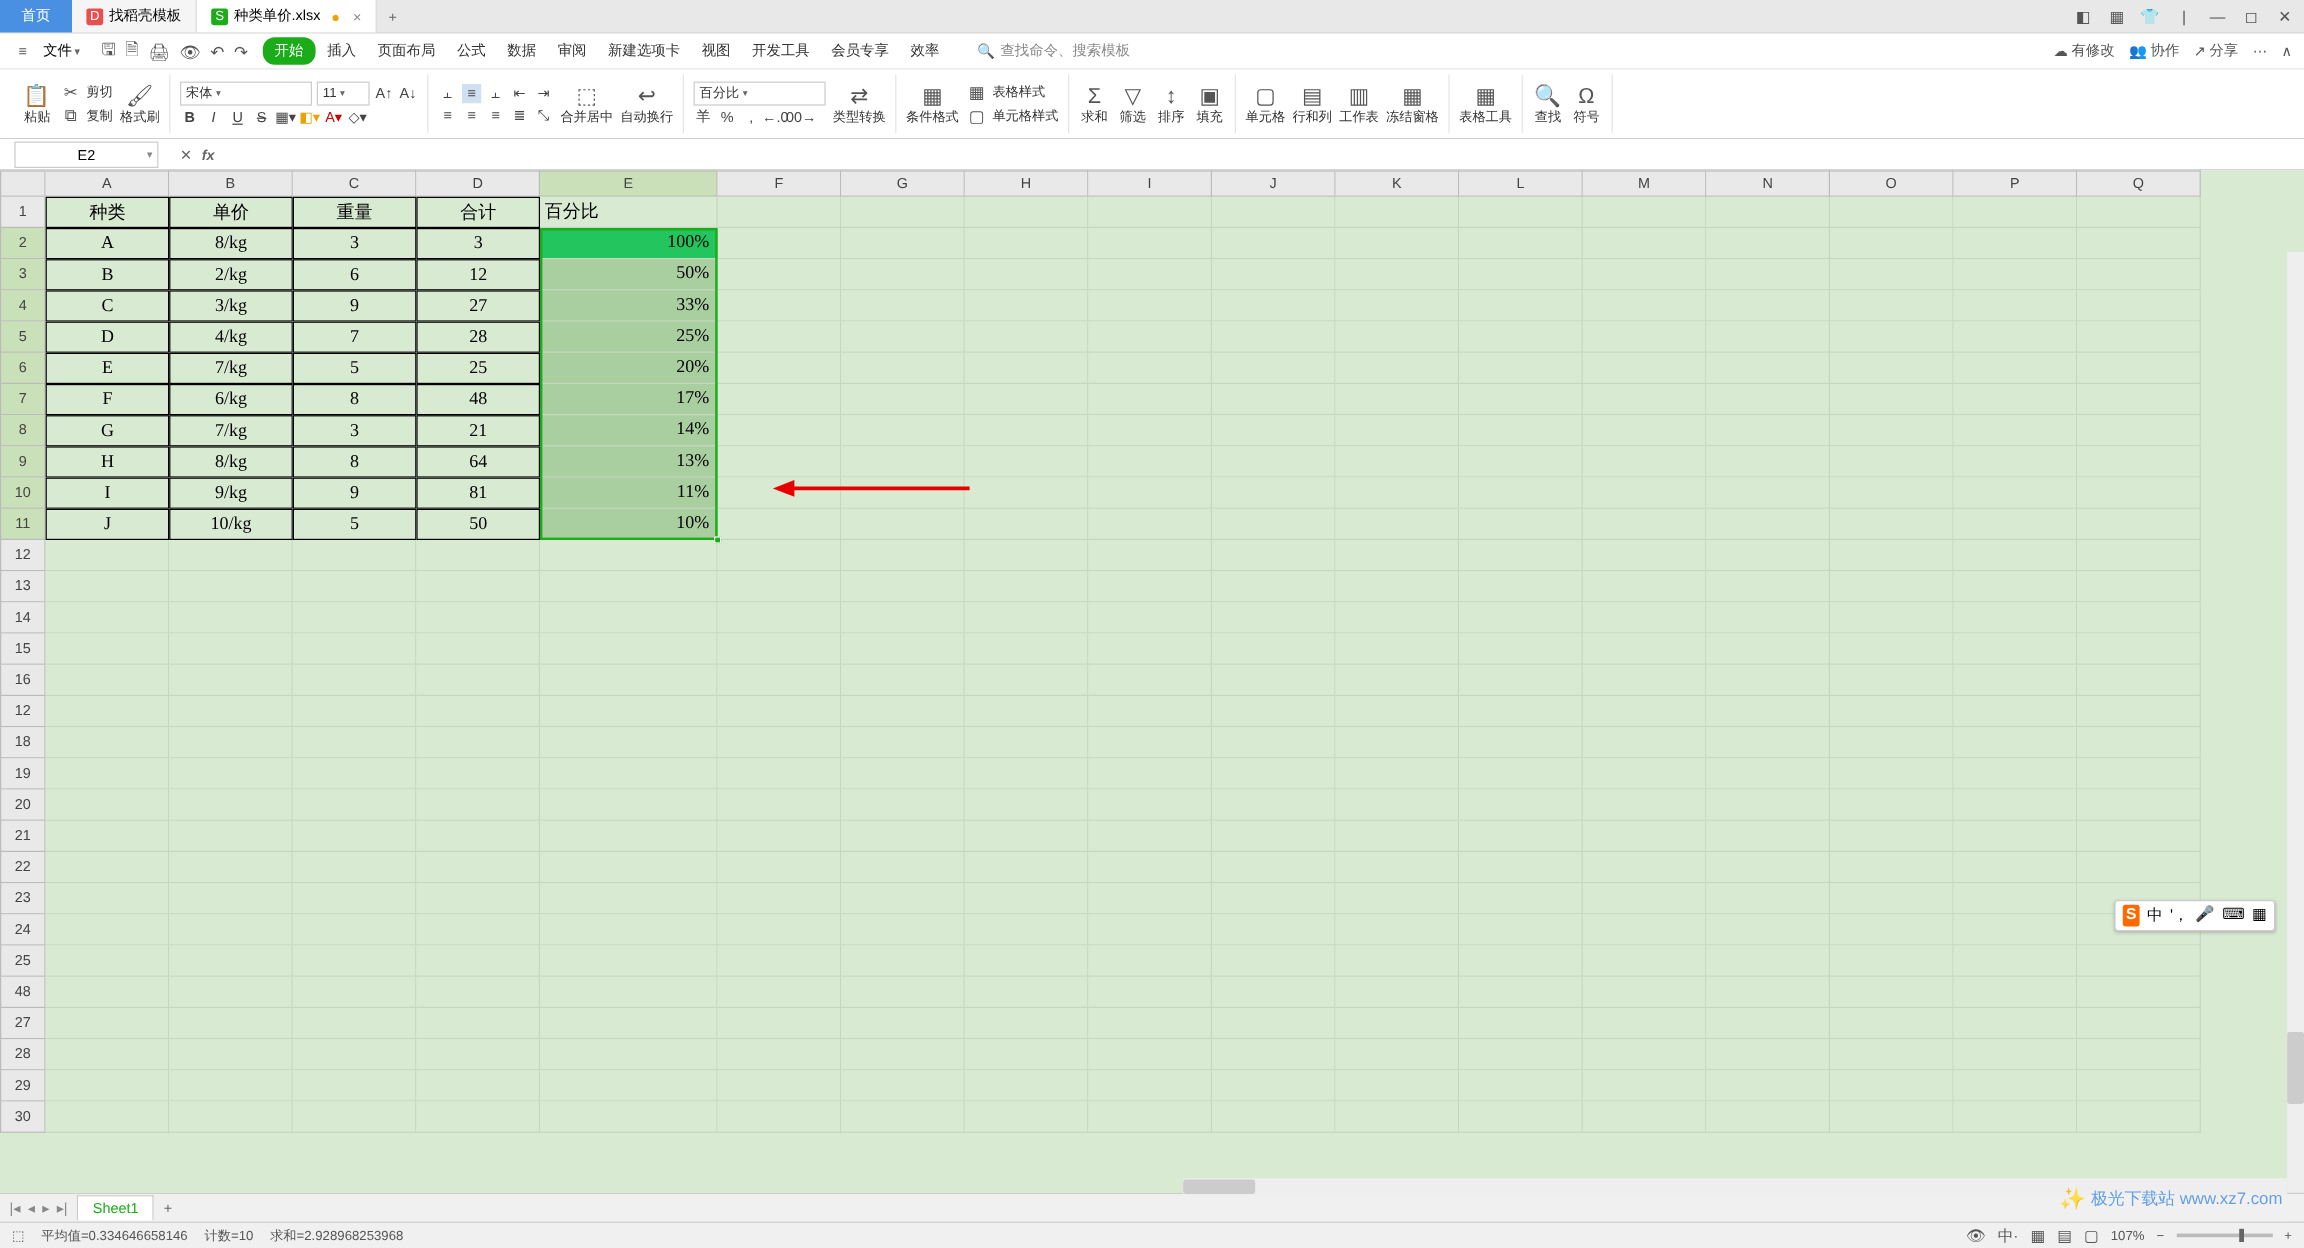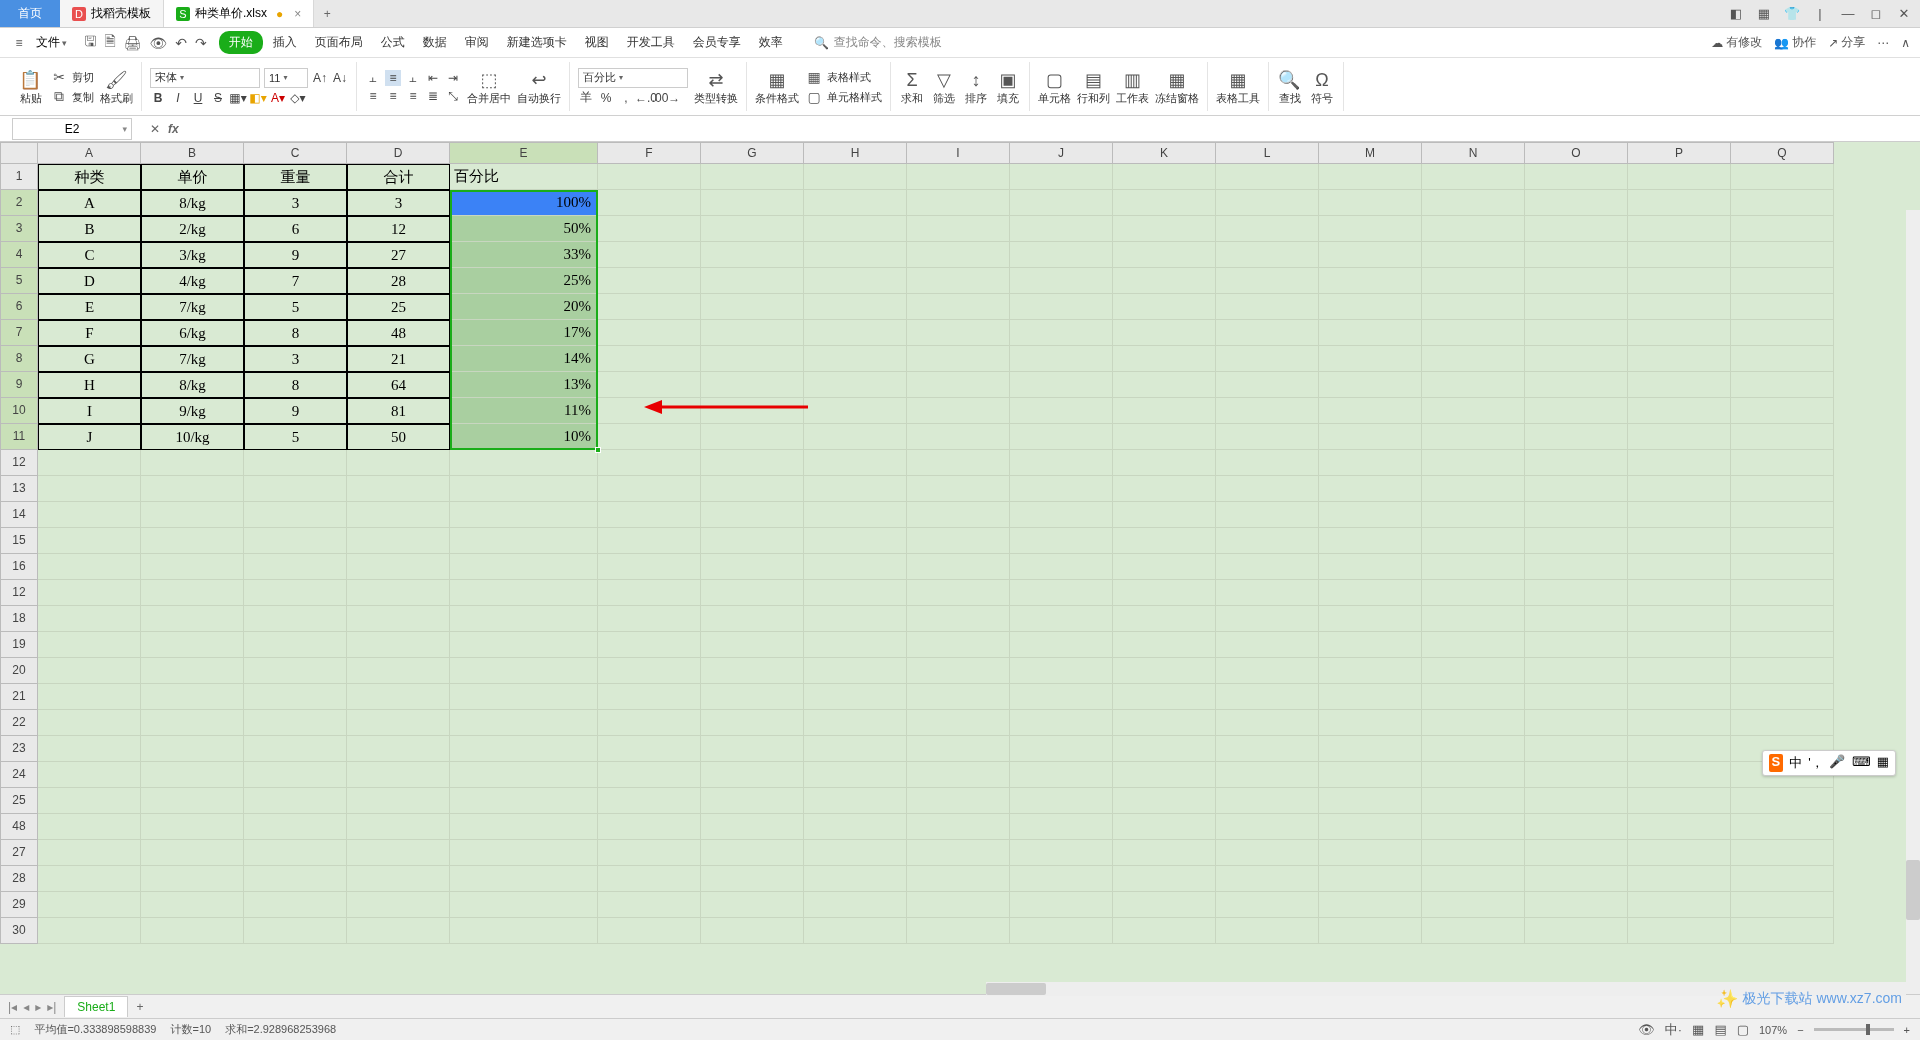--- a/index.html
+++ b/index.html
@@ -56,21 +56,21 @@
 .ch { background:#e9e9e9; border:1px solid #bbb; border-left:none; text-align:center; font-size:12px; line-height:20px; color:#444; }
 .ch.sel { background:#c9e0b8; }
 .rowhdrs { position:absolute; left:0; top:22px; }
 .rh { width:38px; height:26px; background:#e9e9e9; border:1px solid #bbb; border-top:none; text-align:center; font-size:12px; line-height:24px; color:#444; }
 .rh.sel { background:#c9e0b8; }
 .cells { position:absolute; left:38px; top:22px; }
 .cell { position:absolute; border-right:1px solid #c8d6c0; border-bottom:1px solid #c8d6c0; font-family:"宋体",serif; font-size:15px; display:flex; align-items:center; padding:0 4px; background:#d9ead3; }
 .cell.hdr { background:#d9ead3; border:1px solid #000; font-weight:normal; justify-content:center; }
 .cell.data { border:1px solid #000; justify-content:center; }
 .cell.pct { justify-content:flex-end; padding-right:6px; }
-.cell.seltop { background:#3b82f6; }
+.cell.seltop { background:#22c55e; }
 .cell.selrest { background:#a9cfa0; }
 .sel-outline { position:absolute; border:2px solid #1aad19; pointer-events:none; }
 .sel-handle { position:absolute; width:6px; height:6px; background:#1aad19; border:1px solid #fff; }
 .arrow { position:absolute; }
 .arrow-line { stroke:#e80000; stroke-width:3; fill:none; }
 .arrow-head { fill:#e80000; }
 .sheet-tabs { position:absolute; bottom:22px; left:0; right:0; height:24px; background:#f0f0f0; border-top:1px solid #ccc; display:flex; align-items:center; font-size:12px; }
 .stab-nav { display:flex; gap:6px; padding:0 8px; color:#888; }
 .stab { padding:3px 12px; background:#fff; border:1px solid #ccc; border-bottom:none; color:#1aad19; }
 .stab-add { padding:0 8px; color:#666; }
@@ -977,21 +977,21 @@
   <div class="stab">Sheet1</div>
   <div class="stab-add">+</div>
   <div style="flex:1"></div>
   <div class="hscroll">
       <div class="hscroll-thumb"></div>
     </div>
 </div>
 
 <div class="statusbar">
   <span>⬚</span>
-  <span><span>平均值=</span><span>0.333898598839</span></span>
+  <span><span>平均值=</span><span>0.334646658146</span></span>
   <span><span>计数=</span><span>10</span></span>
   <span><span>求和=</span><span>2.928968253968</span></span>
   <div class="sb-spacer"></div>
   <div class="sb-right">
     <span class="sb-ico">👁</span>
     <span class="sb-ico">中·</span>
     <span class="sb-ico">▦</span>
     <span class="sb-ico">▤</span>
     <span class="sb-ico">▢</span>
     <span>107%</span>

